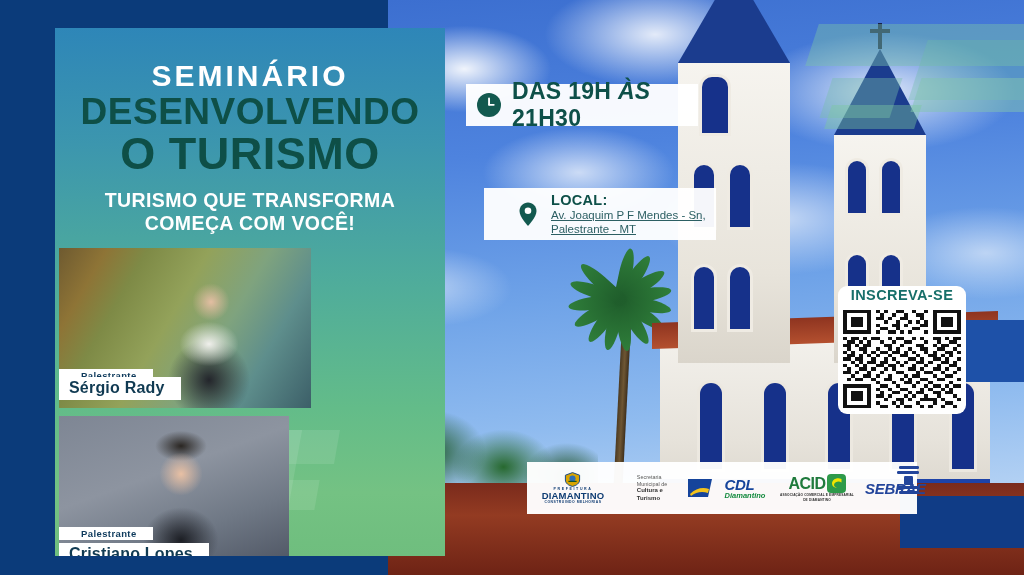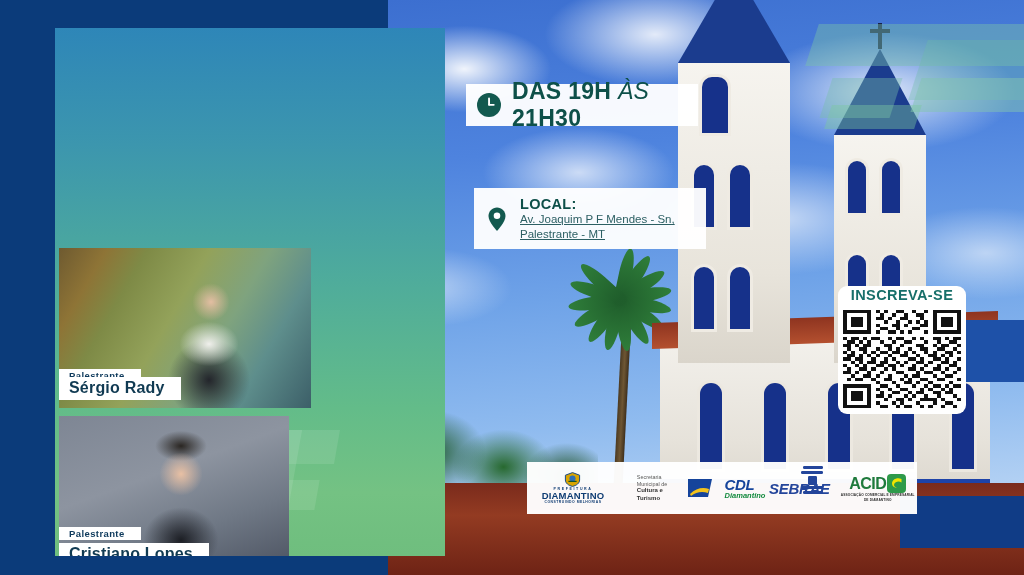--- a/index.html
+++ b/index.html
@@ -71,31 +71,31 @@
   .title-wrap { position:absolute; left:0; top:32px; width:390px; text-align:center; }
   .t-seminario { font-size:30px; font-weight:bold; letter-spacing:3px; color:#FFFFFF; line-height:1.06; }
   .t-desenv { font-size:37px; font-weight:bold; letter-spacing:.5px; color:#0E4F47; line-height:1.06; }
   .t-turismo { font-size:45px; font-weight:bold; letter-spacing:.5px; color:#0E4F47; line-height:1.04; }
   .t-sub1 { margin-top:11px; font-size:19.5px; font-weight:bold; letter-spacing:.4px; color:#FFFFFF; line-height:1.2; }
   .t-sub2 { font-size:19.5px; font-weight:bold; letter-spacing:.4px; color:#FFFFFF; line-height:1.2; }
 
   
   .spk { position:absolute; overflow:hidden; }
   .spk-photo { position:absolute; inset:0; }
-  .spk-tagline { position:absolute; left:0; background:#FFFFFF; padding:1px 16px 1px 10px;
+  .spk-tagline { position:absolute; left:0; background:#FFFFFF; padding:1px 16px 1px 22px;
     font-size:9.5px; font-weight:bold; color:#0E3A5C; letter-spacing:.4px;text-align:right; }
   .spk-name { position:absolute; left:0; background:#FFFFFF; padding:2px 16px 3px 10px;
     font-size:16px; font-weight:bold; color:#103A52; letter-spacing:.2px; }
 
   
   .info-row { position:absolute; background:rgba(255,255,255,.955); display:flex; align-items:center; }
   .info-icon { width:46px; display:flex; justify-content:center; align-items:center; flex:0 0 46px; }
   .info-text { color:#0E5049; }
   .big { font-size:23px; font-weight:bold; letter-spacing:.3px; }
-  .big .it { font-style:italic; font-weight:normal; }
+  .big .it { font-style:italic; font-weight:bold; }
   .loc-title { font-size:14.5px; font-weight:bold; color:#0E5049; letter-spacing:.3px; }
   .loc-body { font-size:11.5px; color:#2C5F63; line-height:1.25;text-decoration:underline; }
 
   
   .qr-card { position:absolute; left:838px; top:286px; width:128px; height:128px;
     background:#FFFFFF; border-radius:9px; padding:5px; }
   .qr-title { position:absolute; left:838px; top:287px; width:128px; text-align:center;
     font-size:14.5px; font-weight:bold; color:#176F6A; letter-spacing:.4px; }
   .qr-img { position:absolute; left:843px; top:310px; width:118px; height:98px; }
 
@@ -188,20 +188,27 @@
   <div class="right-blue"></div>
   <div class="right-blue2"></div>
 
   <div class="left-panel">
 
     <div class="wm" style="left:196px; top:402px; width:40px; height:126px; transform:skewX(-10deg);"></div>
     <div class="wm" style="left:196px; top:402px; width:86px; height:34px; transform:skewX(-10deg);"></div>
     <div class="wm" style="left:188px; top:452px; width:74px; height:30px; transform:skewX(-10deg);"></div>
     <div class="wm" style="left:150px; top:408px; width:34px; height:82px; transform:skewX(-10deg);"></div>
 
+    <div class="title-wrap">
+      <div class="t-seminario">SEMINÁRIO</div>
+      <div class="t-desenv">DESENVOLVENDO</div>
+      <div class="t-turismo">O TURISMO</div>
+      <div class="t-sub1">TURISMO QUE TRANSFORMA</div>
+      <div class="t-sub2">COMEÇA COM VOCÊ!</div>
+    </div>
 
     <div class="spk" style="left:4px; top:220px; width:252px; height:160px;">
       <div class="spk-photo" style="background:
           radial-gradient(circle 26px at 152px 54px, #E3BEA2, rgba(227,190,162,0) 72%),
           radial-gradient(ellipse 40px 30px at 150px 96px, #F0F0EC, rgba(240,240,236,0) 74%),
           radial-gradient(ellipse 54px 54px at 150px 132px, #23252B, rgba(35,37,43,0) 76%),
           linear-gradient(120deg,#6E5A30 0%,#8E7436 14%,#7E8A46 26%,#93A25A 44%,#7FA37E 62%,#5E8E8C 78%,#3C5F68 100%);"></div>
       <div class="spk-tagline" style="bottom:26px;">Palestrante</div>
       <div class="spk-name" style="bottom:8px;">Sérgio Rady</div>
     </div>
@@ -226,21 +233,21 @@
       </svg>
     </div>
     <div class="info-text big">
       <span>DAS 19H</span>
       <span class="it">ÀS</span>
       <span>21H30</span>
     </div>
   </div>
 
 
-  <div class="info-row" style="left:474px; top:188px; width:232px; height:61px;">
+  <div class="info-row" style="left:484px; top:188px; width:232px; height:52px;padding-left:21px;">
     <div class="info-icon">
       <svg width="24" height="26" viewBox="0 0 24 26" aria-hidden="true">
         <path d="M12 1.5C7.3 1.5 3.5 5.3 3.5 10c0 6.1 8.5 15 8.5 15s8.5-8.9 8.5-15c0-4.7-3.8-8.5-8.5-8.5z" fill="#13594F"></path>
         <circle cx="12" cy="9.8" r="3.3" fill="#FFFFFF"></circle>
       </svg>
     </div>
     <div>
       <div class="loc-title">LOCAL:</div>
       <div class="loc-body">Av. Joaquim P F Mendes - Sn,</div>
       <div class="loc-body">Palestrante - MT</div>
@@ -510,38 +517,38 @@
       <svg width="28" height="26" viewBox="0 0 28 26">
         <path d="M1 4 H25 L21 22 H1 Z" fill="#15449B"></path>
         <path d="M3 19 C9 13 16 12 22 14 L21 18 C15 16 9 17 4 21 Z" fill="#F2C21B"></path>
       </svg>
       <div class="cdl-txt" style="margin-left:10px;">
         <div class="cdl-m">CDL</div>
         <div class="cdl-s">Diamantino</div>
       </div>
     </div>
 
+    <div class="sp" style="flex:0 0 96px; flex-direction:column; justify-content:center;">
+      <div style="display:flex; align-items:center;">
+        <span class="acid-m">ACID</span>
+        <svg width="19" height="19" viewBox="0 0 19 19" style="margin-left:1px;">
+          <rect x="0" y="0" width="19" height="19" rx="4" fill="#2E9A4A"></rect>
+          <path d="M14.5 5 C10 3 5 5.5 5 9.6 C5 12.4 7.4 14 9.8 13.6 C7.6 13.2 6.6 11.6 7.2 10 C8.2 7.4 12 6.6 14.5 8.4 Z" fill="#F2E400"></path>
+        </svg>
+      </div>
+      <div class="acid-s">ASSOCIAÇÃO COMERCIAL E EMPRESARIAL</div>
+      <div class="acid-s">DE DIAMANTINO</div>
+    </div>
+
     <div class="sp" style="flex:1; position:relative;">
       <svg width="26" height="30" viewBox="0 0 26 30" style="position:absolute; left:30px; top:3px;">
         <g fill="#23459B">
           <rect x="4" y="1" width="20" height="3" rx="1.2"></rect>
           <rect x="2" y="6" width="22" height="3" rx="1.2"></rect>
           <rect x="9" y="11" width="9" height="9" rx="1.2"></rect>
           <rect x="2" y="21" width="22" height="3" rx="1.2"></rect>
           <rect x="4" y="26" width="20" height="3" rx="1.2"></rect>
         </g>
       </svg>
       <span class="seb-m" style="position:relative; z-index:2;">SEBRAE</span>
     </div>
-
-    <div class="sp" style="flex:0 0 96px; flex-direction:column; justify-content:center;">
-      <div style="display:flex; align-items:center;">
-        <span class="acid-m">ACID</span>
-        <svg width="19" height="19" viewBox="0 0 19 19" style="margin-left:1px;">
-          <rect x="0" y="0" width="19" height="19" rx="4" fill="#2E9A4A"></rect>
-          <path d="M14.5 5 C10 3 5 5.5 5 9.6 C5 12.4 7.4 14 9.8 13.6 C7.6 13.2 6.6 11.6 7.2 10 C8.2 7.4 12 6.6 14.5 8.4 Z" fill="#F2E400"></path>
-        </svg>
-      </div>
-      <div class="acid-s">ASSOCIAÇÃO COMERCIAL E EMPRESARIAL</div>
-      <div class="acid-s">DE DIAMANTINO</div>
-    </div>
   </div>
 </div>
 
 </body></html>

